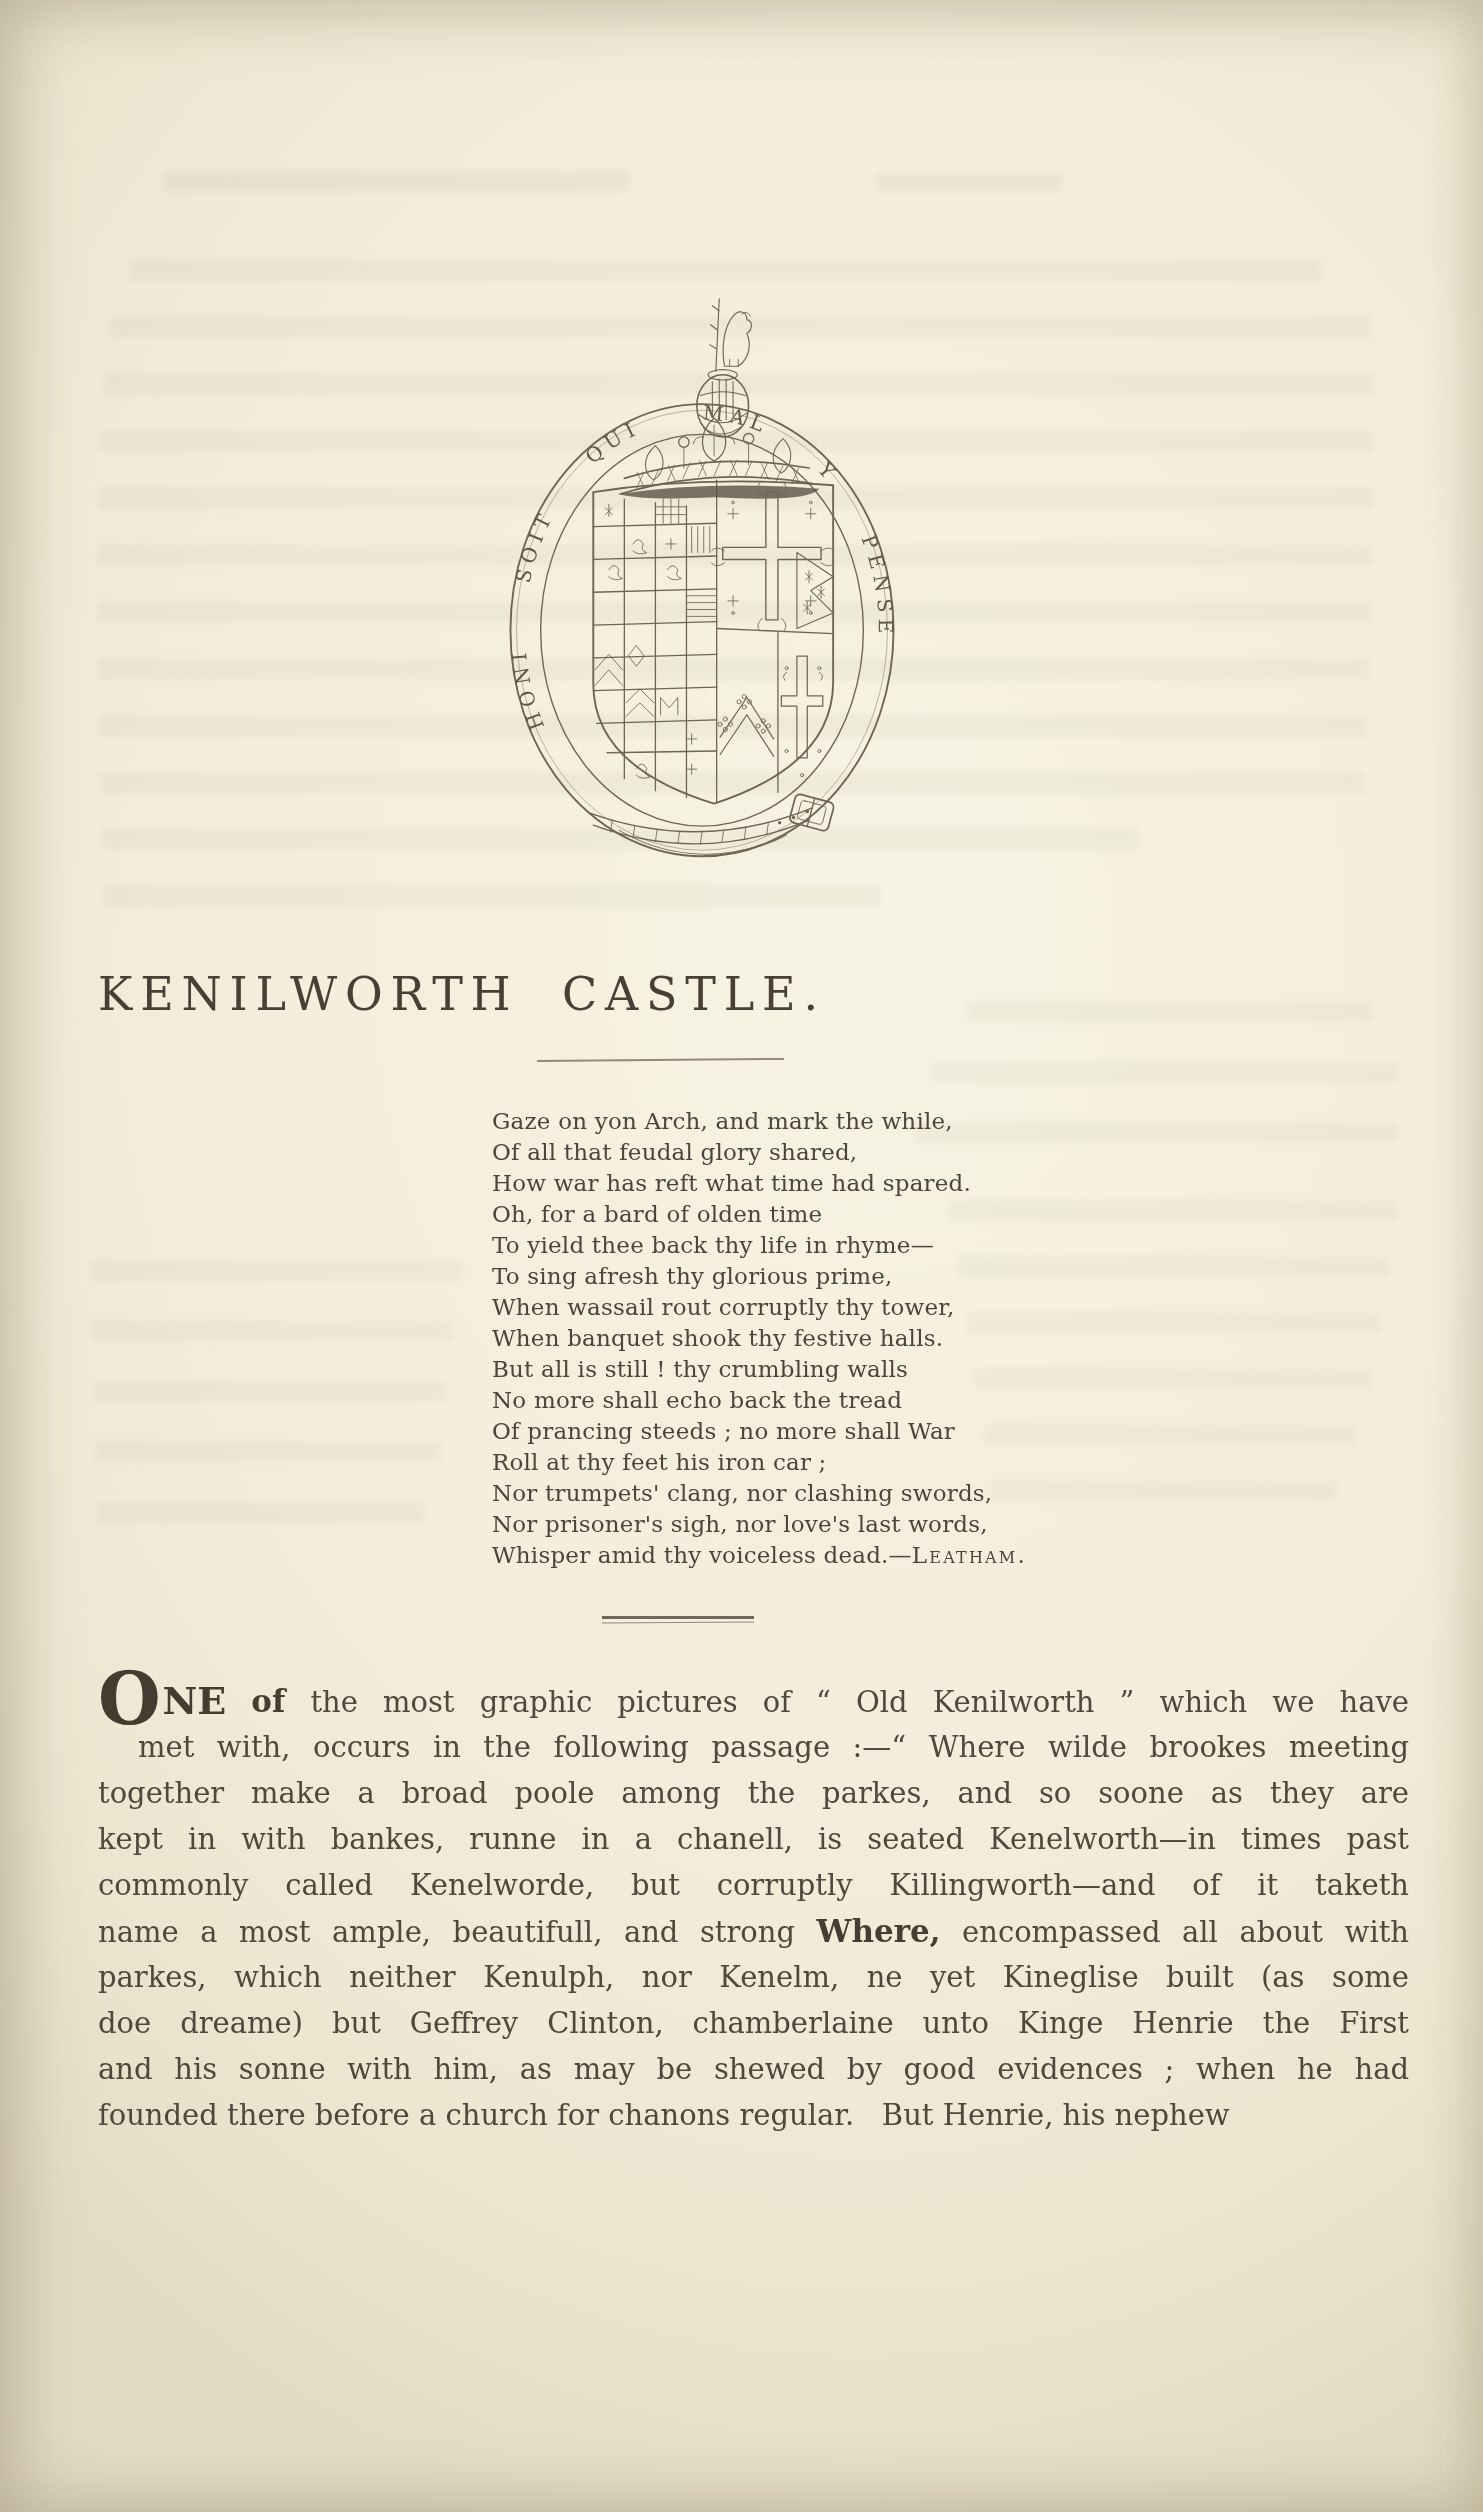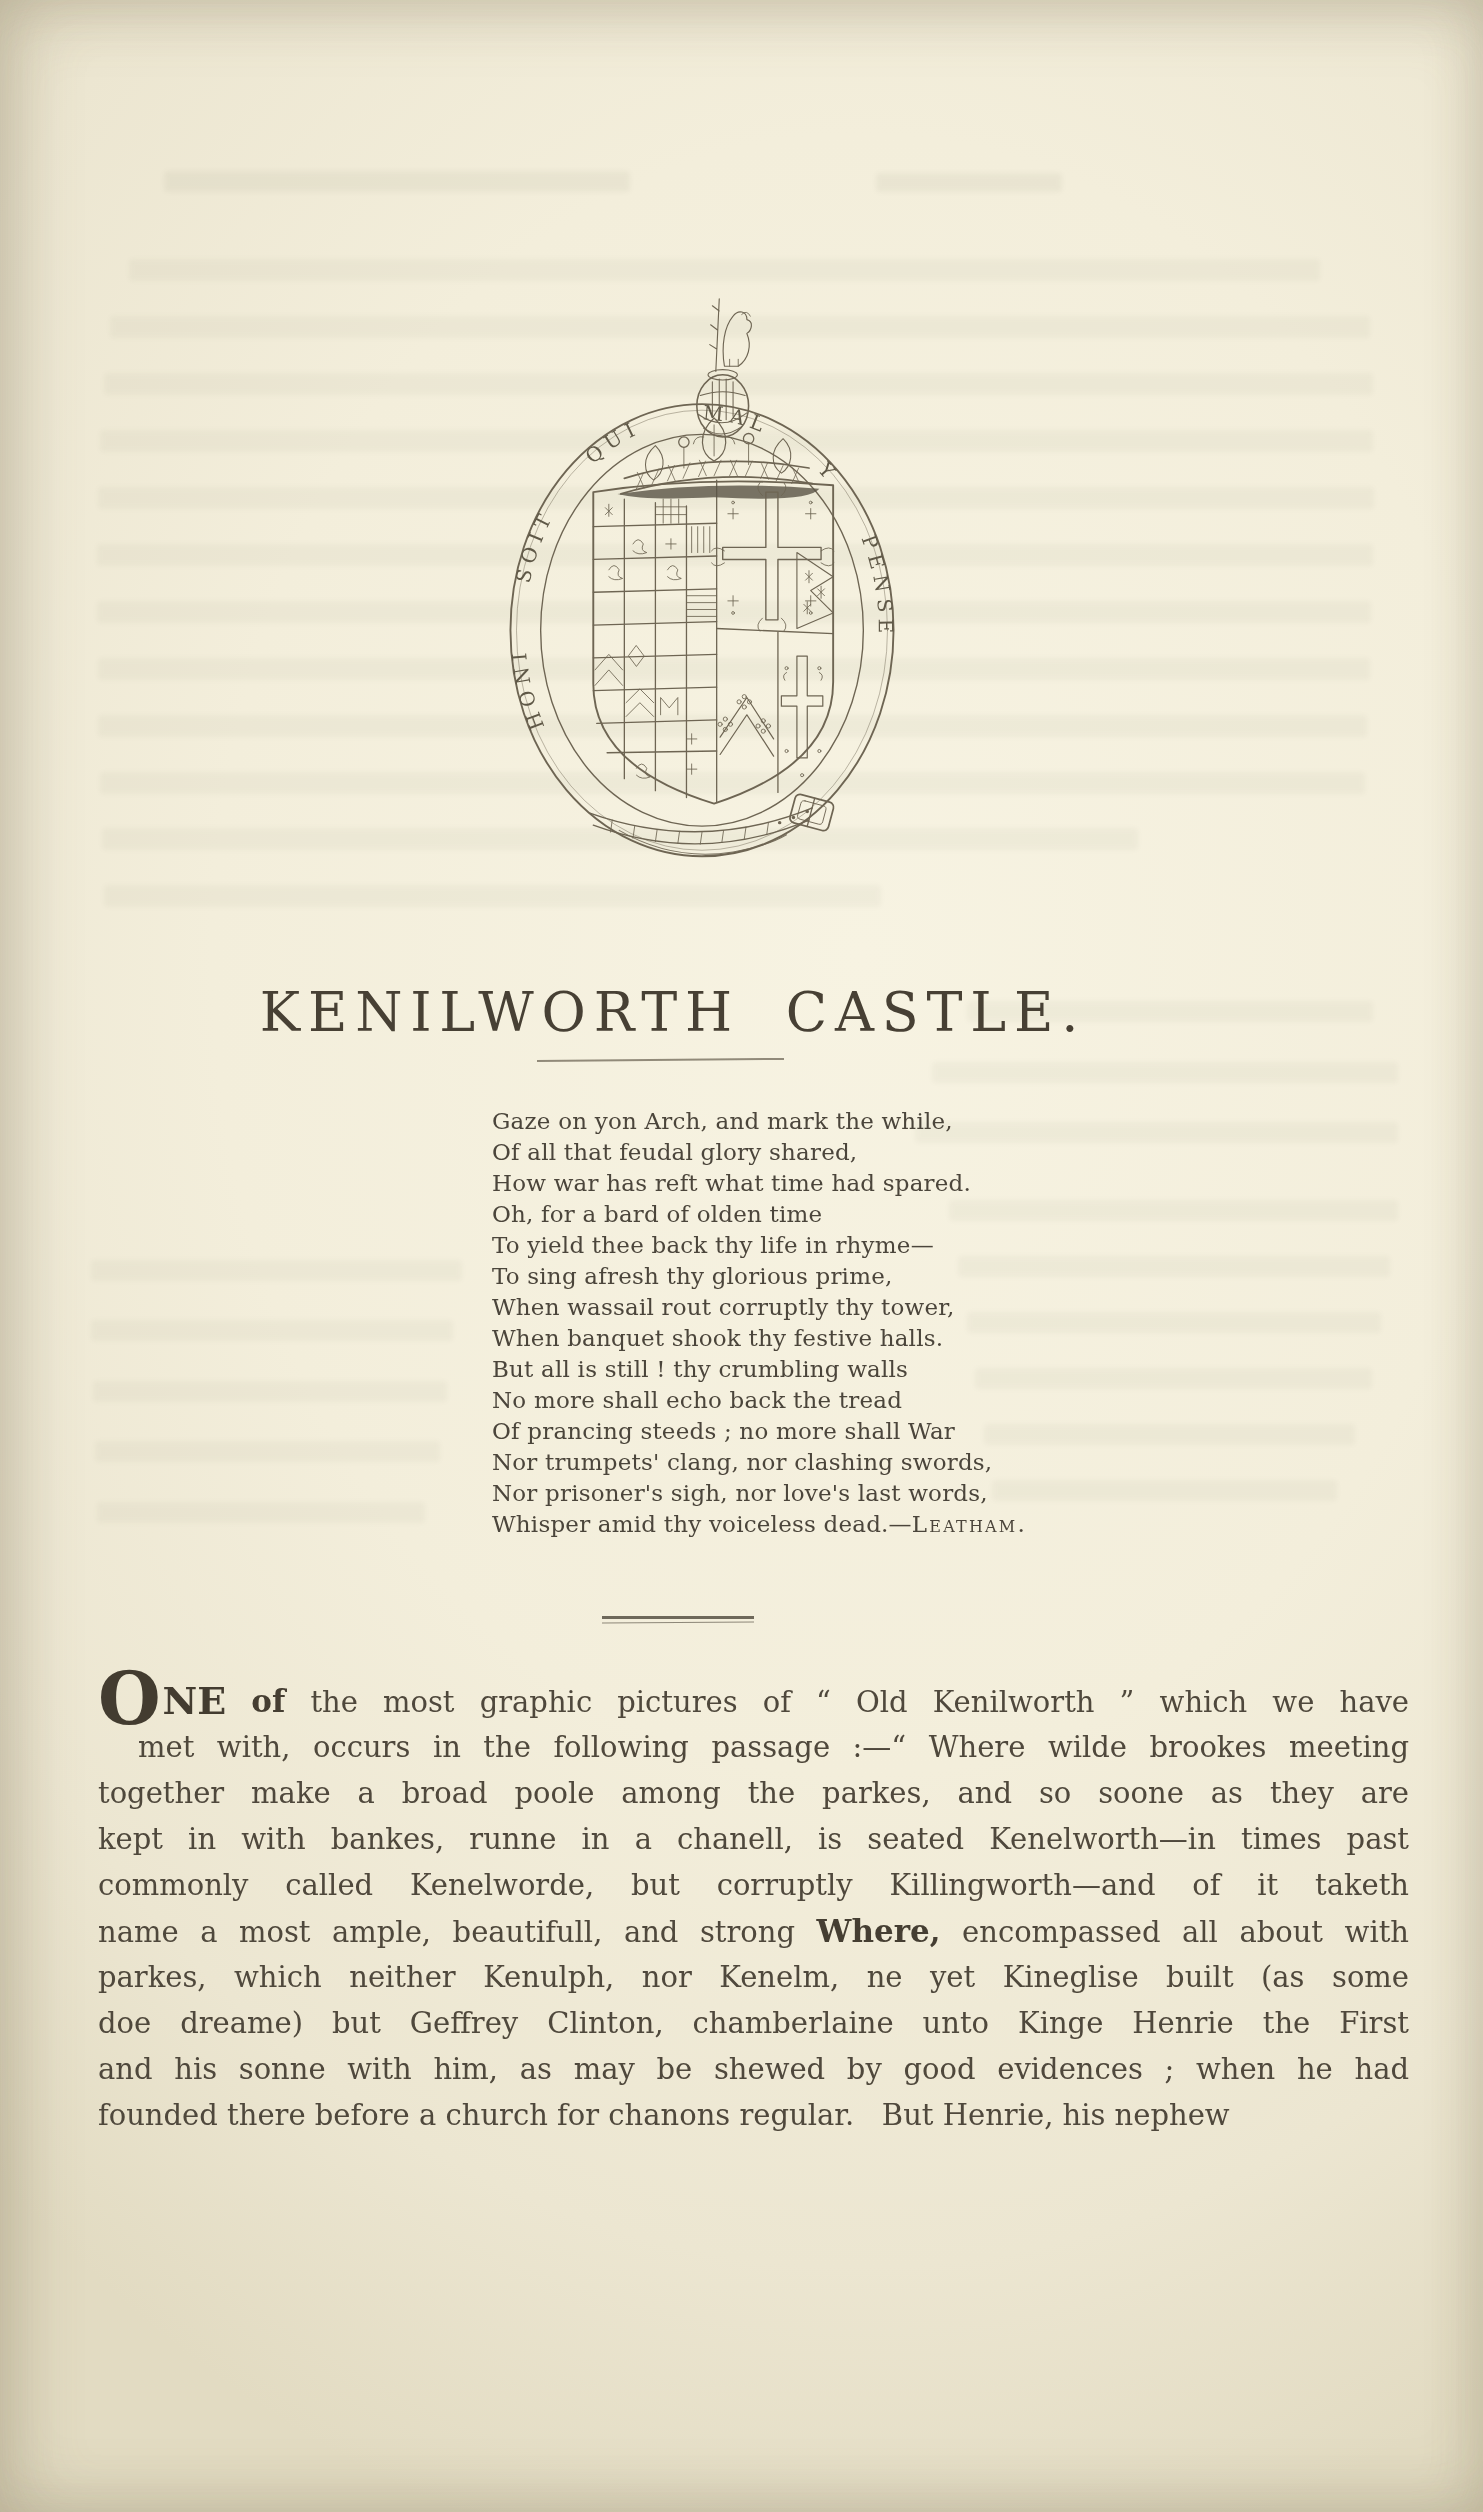--- a/index.html
+++ b/index.html
@@ -13,22 +13,22 @@
                inset 0 -24px 60px rgba(120,108,78,.09);
     font-family:"DejaVu Serif", serif;color:#4e473c;
   }
   
   .ghost{position:absolute;background:#73745c;opacity:.07;filter:blur(2.6px);border-radius:3.5px;}
   .ghost.light{opacity:.05;}
 
   .seal{position:absolute;left:507px;top:285px;}
 
   .page-title{
-    position:absolute;left:98px;top:967px;width:1122px;margin:14px;
-    text-align:center;font-size:54px;font-weight:normal;
+    position:absolute;left:98px;top:967px;width:1122px;margin:0;
+    text-align:left;font-size:46px;font-weight:normal;
     letter-spacing:7.8px;word-spacing:21px;color:#474034;
   }
   .title-rule{position:absolute;left:537px;top:1059px;width:247px;height:1.7px;
     background:#6f6757;transform:rotate(-0.5deg);opacity:.75;}
 
   .poem{position:absolute;left:492px;top:1106px;font-size:23px;line-height:31px;
     color:#4b453b;letter-spacing:0.2px;}
   .poem-line{height:31px;}
   .poem-attribution{font-variant-caps:small-caps;letter-spacing:2.2px;}
 
@@ -223,20 +223,21 @@
     <div class="poem-line">Of all that feudal glory shared,</div>
     <div class="poem-line">How war has reft what time had spared.</div>
     <div class="poem-line">Oh, for a bard of olden time</div>
     <div class="poem-line">To yield thee back thy life in rhyme—</div>
     <div class="poem-line">To sing afresh thy glorious prime,</div>
     <div class="poem-line">When wassail rout corruptly thy tower,</div>
     <div class="poem-line">When banquet shook thy festive halls.</div>
     <div class="poem-line">But all is still !  thy crumbling walls</div>
     <div class="poem-line">No more shall echo back the tread</div>
     <div class="poem-line">Of prancing steeds ;  no more shall War</div>
+    <div class="poem-line">Roll at thy feet his iron car ;</div>
     <div class="poem-line">Nor trumpets' clang, nor clashing swords,</div>
     <div class="poem-line">Nor prisoner's sigh, nor love's last words,</div>
     <div class="poem-line"><span>Whisper amid thy voiceless dead.—</span><span class="poem-attribution">Leatham.</span></div>
   </div>
 
   <div class="double-rule">
     <div class="r1"></div>
       <div class="r2"></div>
   </div>
 

